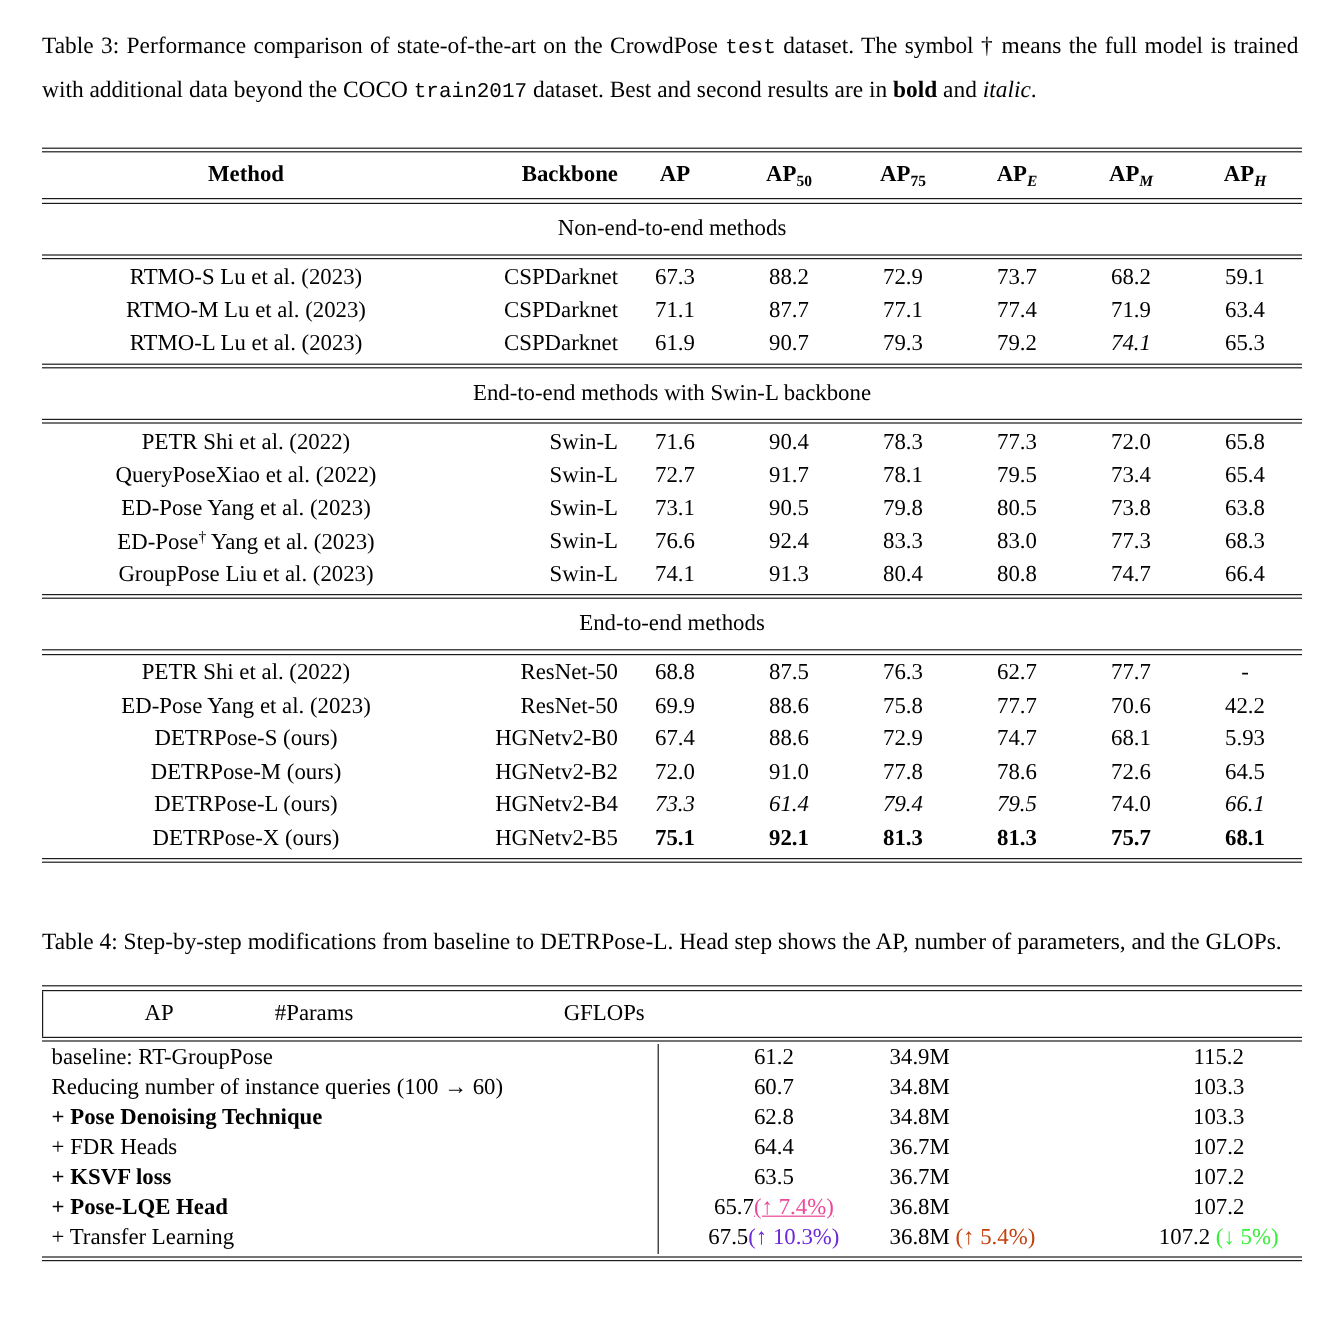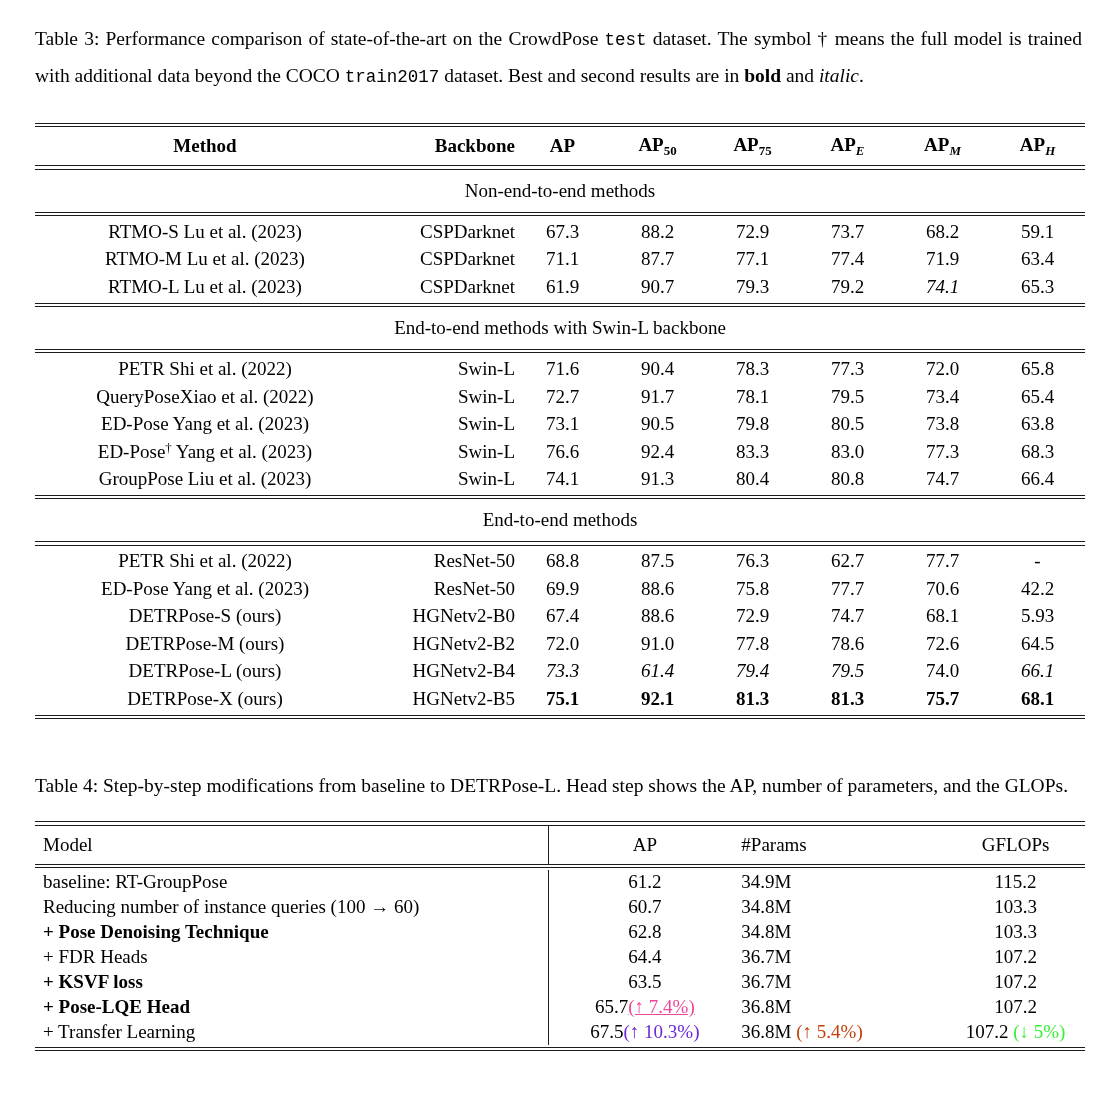--- a/index.html
+++ b/index.html
@@ -239,21 +239,20 @@
         </div>
         <div class="rule"></div>
       </div>
   </div>
 
   <p class="caption cap4"><span>Table 4: Step-by-step modifications from baseline to DETRPose-L. Head step shows the AP, number of parameters, and the GLOPs.</span></p>
 
   <div class="tbl">
     <div class="rule"></div>
     <div class="row4 header4">
-        <div class="c-model"><span>Model</span></div>
         <div class="c-ap">
           <span>AP</span>
         </div>
         <div class="c-params"><span>#Params</span></div>
         <div class="c-gflops"><span>GFLOPs</span></div>
       </div>
     <div class="rule"></div>
     <div class="group4">
         <div class="row4">
           <div class="c-model"><span>baseline: RT-GroupPose</span></div>

